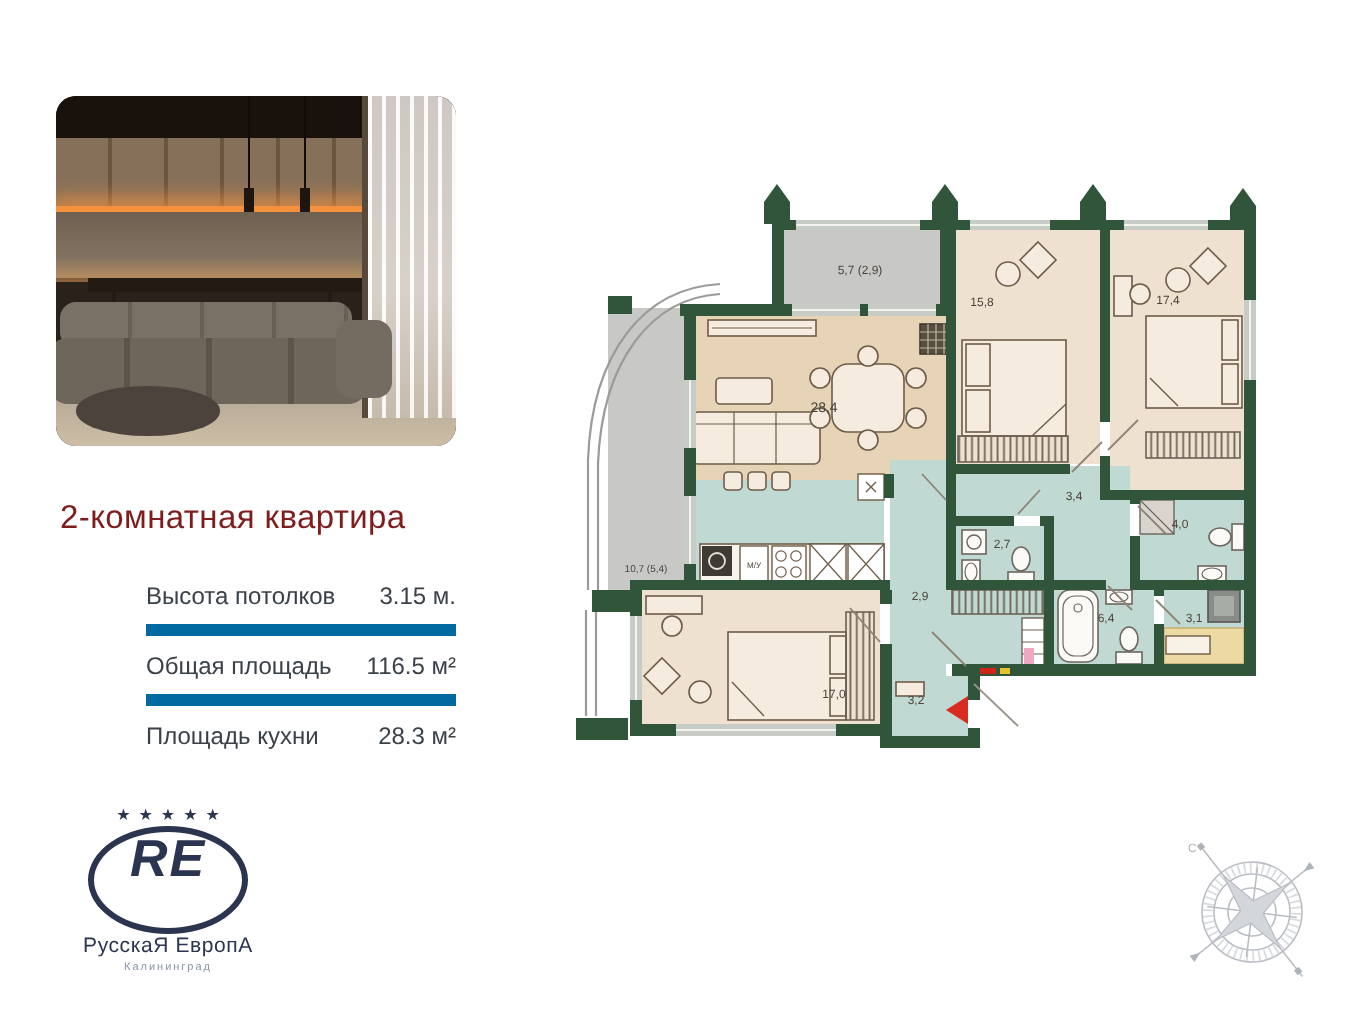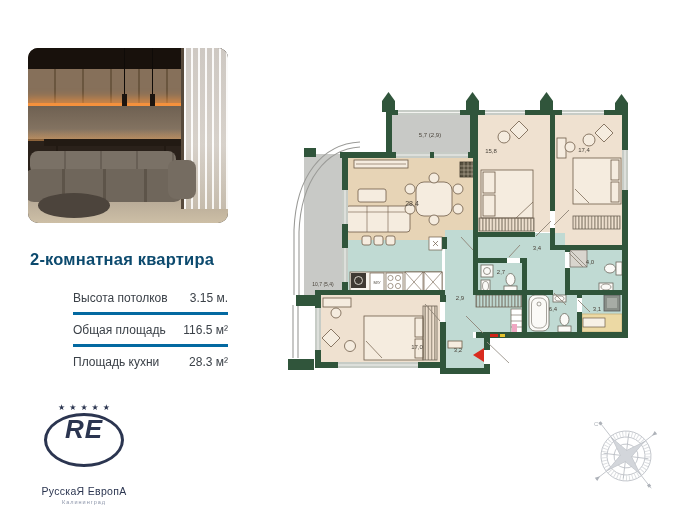--- a/index.html
+++ b/index.html
@@ -37,36 +37,36 @@
                  border-left:3px solid #574a3c; }
   .ph-sofa-back { left:1%; top:59%; width:73%; height:13%; background:#786f64; border-radius:8px;
                  background:repeating-linear-gradient(90deg,#7a7166 0 34px,#685f55 34px 36px); }
   .ph-sofa-seat { left:-2%; top:69%; width:80%; height:19%; background:#6b6257; border-radius:10px;
                  background:repeating-linear-gradient(90deg,#6f665b 0 38px,#5d5449 38px 41px); }
   .ph-armrest  { left:70%; top:64%; width:14%; height:22%; background:#756c61; border-radius:8px; }
   .ph-pouf     { left:5%; top:83%; width:36%; height:14%; background:#4c443c; border-radius:50%; }
 
   
   .info { position:absolute; left:30px; top:250px; width:198px; }
-  .info-title    { font-size:16.5px; font-weight:700; color:#0c4a6e; letter-spacing:.2px; }
+  .info-title    { font-size:16.5px; font-weight:400; color:#7f1d1d; letter-spacing:.2px; }
   .info-subtitle { font-size:14.5px; font-weight:700; color:#9aa2ad; margin-top:5px; }
   .spec-table    { margin-top:14px; }
   .spec-row { display:flex; justify-content:space-between; align-items:baseline;
               padding:8px 0 7px; font-size:12px; color:#3b4148;margin-left:43px; }
-  .spec-row + .spec-row { border-top:3px solid #0369a1; }
+  .spec-row + .spec-row { border-top:6px solid #0369a1; }
   .spec-value { text-align:right; }
 
   
   .logo { position:absolute; left:28px; top:404px; width:112px; text-align:center; color:#2b3550; }
   .logo-stars { font-size:8px; letter-spacing:4px; text-indent:4px; line-height:1; }
   .logo-oval  { width:74px; height:48px; margin:1px auto 0; border:3px solid #2b3550;
                 border-radius:50%; display:flex; justify-content:center;
                 background:#fff;font-style:italic; }
   .logo-re    { font-size:26px; font-weight:700; letter-spacing:1px; line-height:1; }
-  .logo-brand { font-size:10.5px; margin-top:18px; font-weight:500; letter-spacing:.3px; }
+  .logo-brand { font-size:10.5px; margin-top:0; font-weight:500; letter-spacing:.3px; }
   .logo-city  { font-size:5.5px; margin-top:2px; color:#8a93a8; letter-spacing:1px; }
 
   
   .plan    { position:absolute; left:270px; top:90px; width:390px; height:310px; }
   .compass { position:absolute; left:584px; top:410px; width:84px; height:88px; opacity:.8; }
 
   .room-label { font-size:6px; fill:#4a443b; text-anchor:middle; }
   .room-label.big { font-size:7px; }
   .room-label.small { font-size:5px; }
   .furn { fill:#f5ecdf; stroke:#6e5c48; stroke-width:.8; }

